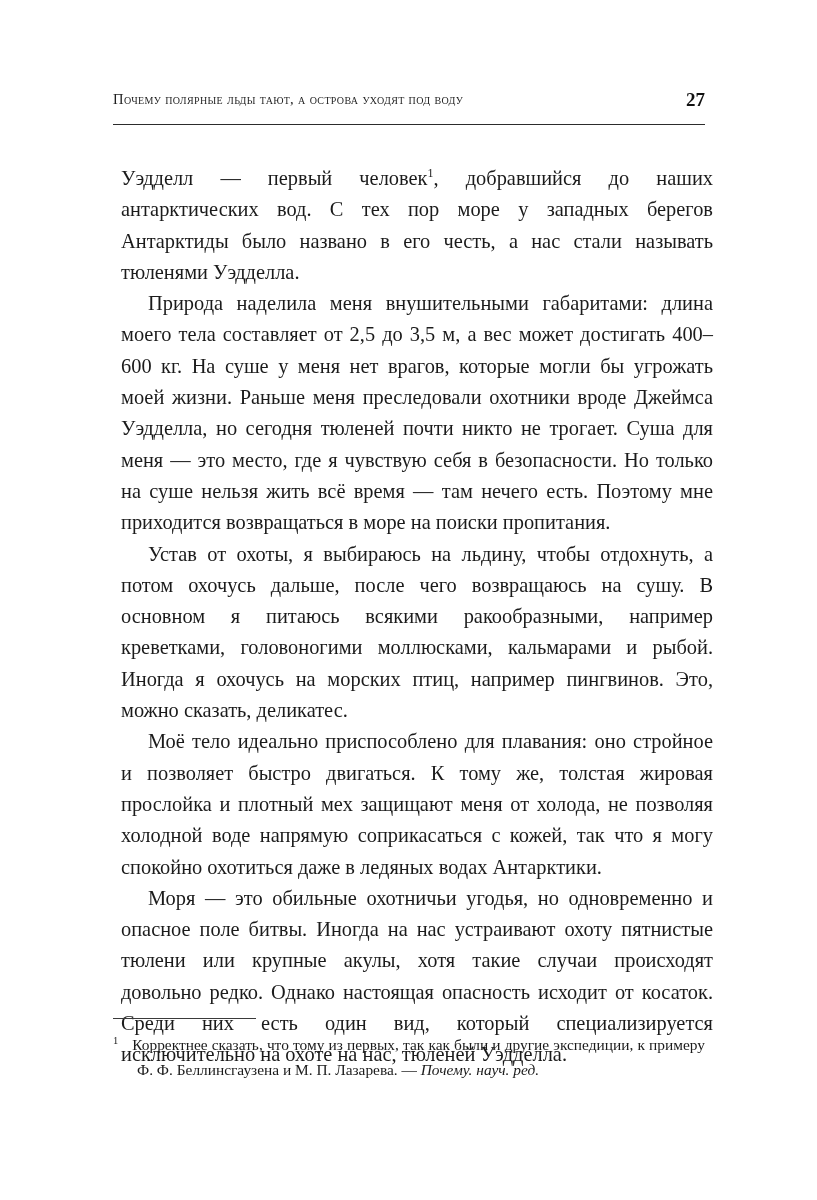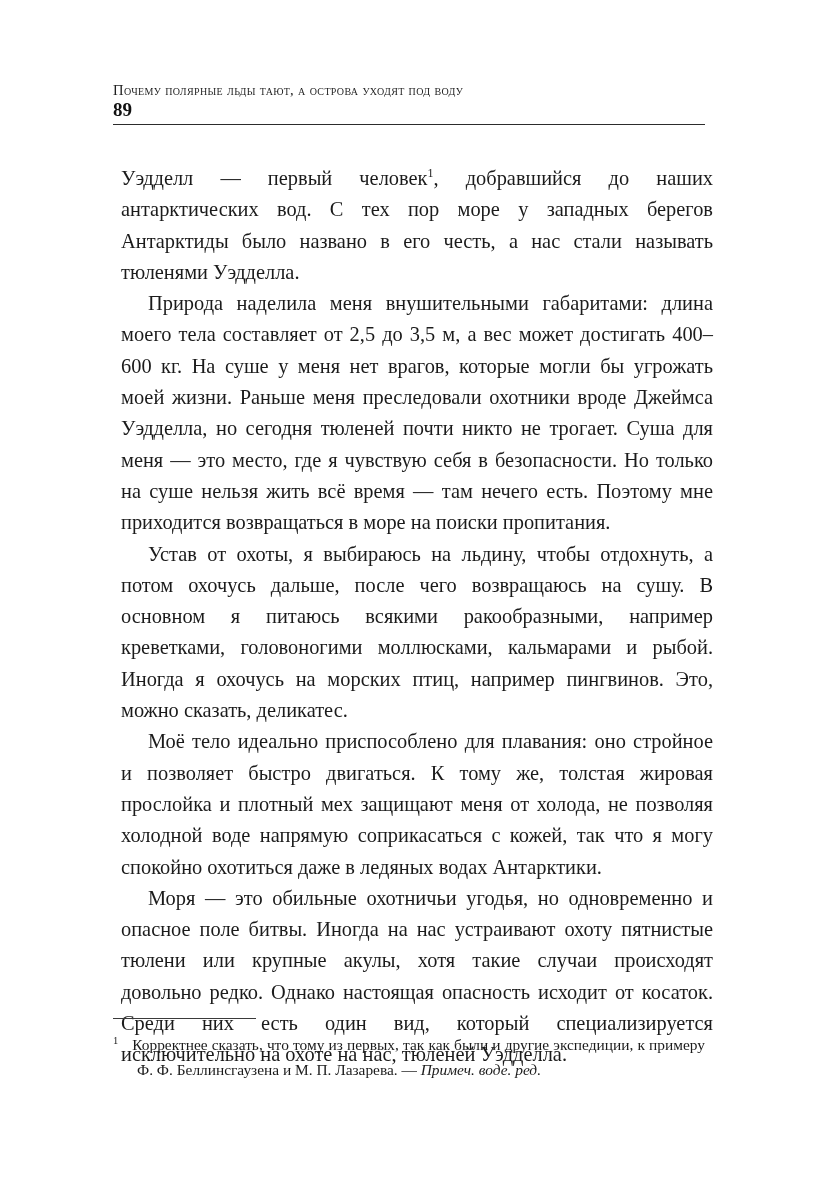--- a/index.html
+++ b/index.html
@@ -26,23 +26,22 @@
   }
 
   
   .running-head {
     position: absolute;
     left: 113px;
     top: 82px;
     width: 592px;
     height: 26px;
     display: flex;
-    align-items: flex-start;
+    align-items: flex-end;
     justify-content: space-between;
-    flex-direction: column;
   }
 
   .running-head-title {
     font-size: 14.6px;
     font-variant: small-caps;
     letter-spacing: 0.35px;
     color: #1f1f1f;
     white-space: nowrap;
   }
 
@@ -126,36 +125,36 @@
     font-style: italic;
   }
 </style>
 </head>
 <body>
 
 <div class="page">
 
   <div class="running-head">
     <span class="running-head-title">Почему полярные льды тают, а острова уходят под воду</span>
-    <span class="running-head-folio">89</span>
+    <span class="running-head-folio">27</span>
   </div>
 
   <div class="head-rule"></div>
 
   <div class="textblock">
 
     <p class="first"><span>Уэдделл — первый человек</span><sup class="fnref">1</sup><span>, добравшийся до наших антарктических вод. С тех пор море у западных берегов Антарктиды было названо в его честь, а нас стали называть тюленями Уэдделла.</span></p>
 
     <p>Природа наделила меня внушительными габаритами: длина моего тела составляет от 2,5 до 3,5 м, а вес может достигать 400–600 кг. На суше у меня нет врагов, которые могли бы угрожать моей жизни. Раньше меня преследовали охотники вроде Джеймса Уэдделла, но сегодня тюленей почти никто не трогает. Суша для меня — это место, где я чувствую себя в безопасности. Но только на суше нельзя жить всё время — там нечего есть. Поэтому мне приходится возвращаться в море на поиски пропитания.</p>
 
     <p>Устав от охоты, я выбираюсь на льдину, чтобы отдохнуть, а потом охочусь дальше, после чего возвращаюсь на сушу. В основном я питаюсь всякими ракообразными, например креветками, головоногими моллюсками, кальмарами и рыбой. Иногда я охочусь на морских птиц, например пингвинов. Это, можно сказать, деликатес.</p>
 
     <p>Моё тело идеально приспособлено для плавания: оно стройное и позволяет быстро двигаться. К тому же, толстая жировая прослойка и плотный мех защищают меня от холода, не позволяя холодной воде напрямую соприкасаться с кожей, так что я могу спокойно охотиться даже в ледяных водах Антарктики.</p>
 
     <p>Моря — это обильные охотничьи угодья, но одновременно и опасное поле битвы. Иногда на нас устраивают охоту пятнистые тюлени или крупные акулы, хотя такие случаи происходят довольно редко. Однако настоящая опасность исходит от косаток. Среди них есть один вид, который специализируется исключительно на охоте на нас, тюленей Уэдделла.</p>
 
   </div>
 
   <div class="footnote-rule"></div>
 
-  <div class="footnote"><span class="fnmark">1</span><span>Корректнее сказать, что тому из первых, так как были и другие экспедиции, к примеру Ф. Ф. Беллинсгаузена и М. П. Лазарева. — </span><em>Примеч. воде. ред.</em></div>
+  <div class="footnote"><span class="fnmark">1</span><span>Корректнее сказать, что тому из первых, так как были и другие экспедиции, к примеру Ф. Ф. Беллинсгаузена и М. П. Лазарева. — </span><em>Почему. науч. ред.</em></div>
 
 </div>
 
 </body></html>

